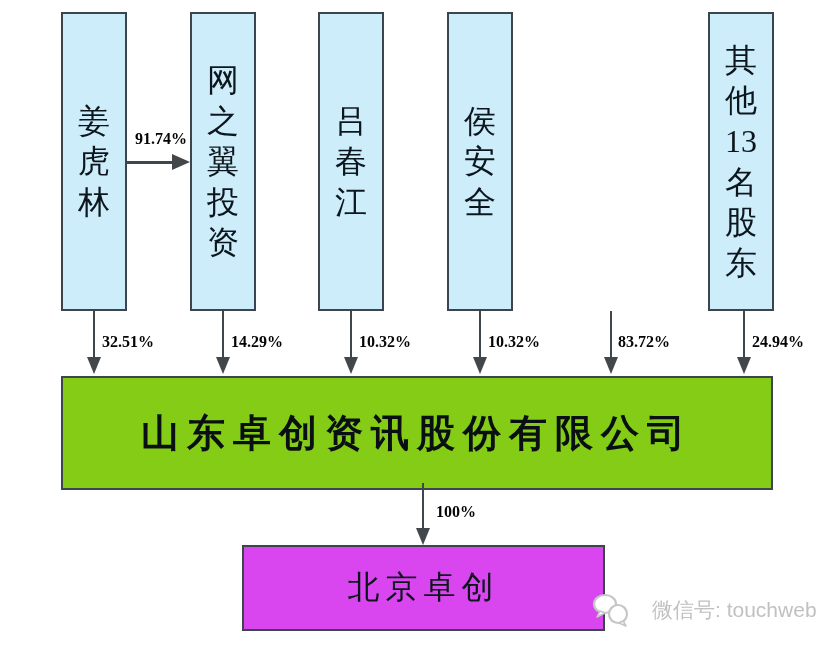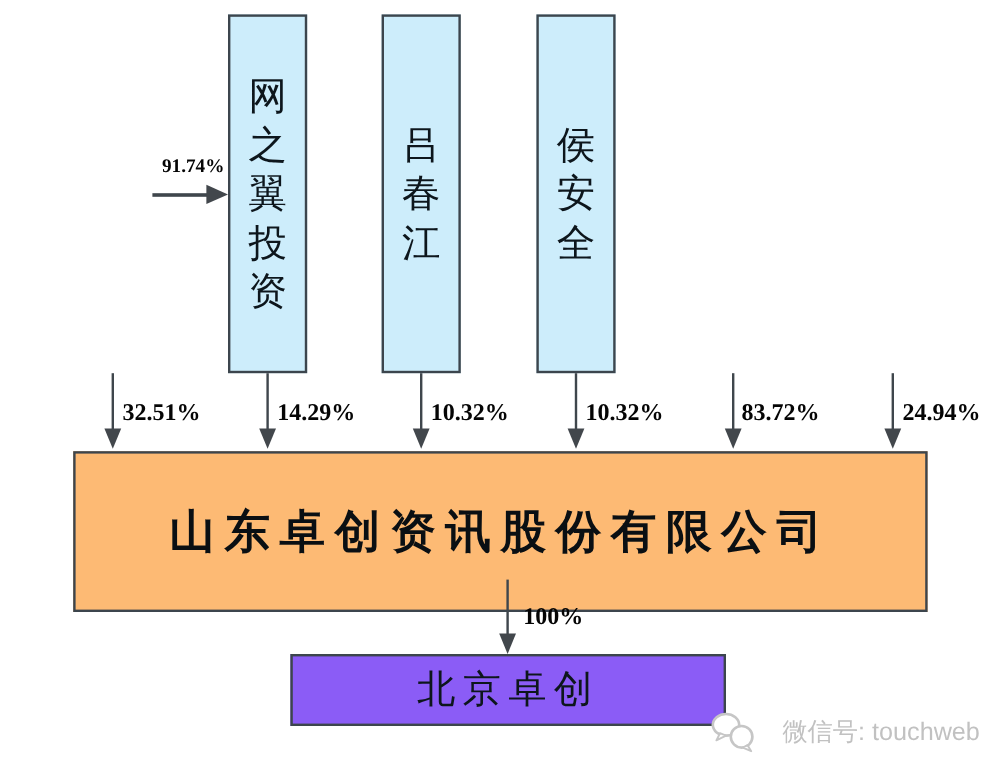--- a/index.html
+++ b/index.html
@@ -55,65 +55,65 @@
   .h-head {
     position: absolute;
     width: 0; height: 0;
     border-top: 8px solid transparent;
     border-bottom: 8px solid transparent;
     border-left: 18px solid #42474c;
   }
   .stake {
     position: absolute;
     font-weight: bold;
-    font-size: 20px;
+    font-size: 16px;
     color: #050505;
     white-space: nowrap;
   }
   .transfer-label {
     position: absolute;
     left: 125px;
     top: 130px;
     width: 72px;
     text-align: center;
     font-weight: bold;
     font-size: 16px;
     color: #050505;
   }
 
   
   .main-box {
     position: absolute;
     left: 61px;
     top: 376px;
     width: 712px;
-    height: 134px;
-    background: #fdba74;
+    height: 114px;
+    background: #84cc16;
     border: 2px solid #3c454d;
     box-sizing: border-box;
     display: flex;
     align-items: center;
     justify-content: center;
   }
   .main-label {
     font-size: 38px;
     font-weight: bold;
     letter-spacing: 8px;
     color: #0a0f13;
     white-space: nowrap;
   }
 
   
   .sub-box {
     position: absolute;
     left: 242px;
     top: 545px;
     width: 363px;
-    height: 60px;
-    background: #8b5cf6;
+    height: 86px;
+    background: #d946ef;
     border: 2px solid #3c454d;
     box-sizing: border-box;
     display: flex;
     align-items: center;
     justify-content: center;
   }
   .sub-label {
     font-size: 32px;
     letter-spacing: 6px;
     color: #0d161c;
@@ -134,28 +134,34 @@
     color: #c1c1c1;
     margin-left: 20px;
     white-space: nowrap;
   }
 </style>
 </head>
 <body>
 
 <div class="stage">
 
+  <div class="sh-box" style="left:61px">
+    <div class="sh-label">姜虎林</div>
+  </div>
   <div class="sh-box" style="left:190px">
     <div class="sh-label">网之翼投资</div>
   </div>
   <div class="sh-box" style="left:318px">
     <div class="sh-label">吕春江</div>
   </div>
   <div class="sh-box" style="left:447px">
     <div class="sh-label">侯安全</div>
+  </div>
+  <div class="sh-box" style="left:708px">
+    <div class="sh-label">其他13名股东</div>
   </div>
 
   <div class="h-line" style="left:127px; top:161px; width:47px"></div>
   <div class="h-head" style="left:172px; top:154px"></div>
   <div class="transfer-label">91.74%</div>
 
   <div class="v-line" style="left:93px;  top:311px; height:48px"></div>
   <div class="v-head" style="left:87px;  top:357px"></div>
   <div class="stake" style="left:102px; top:333px">32.51%</div>
 

